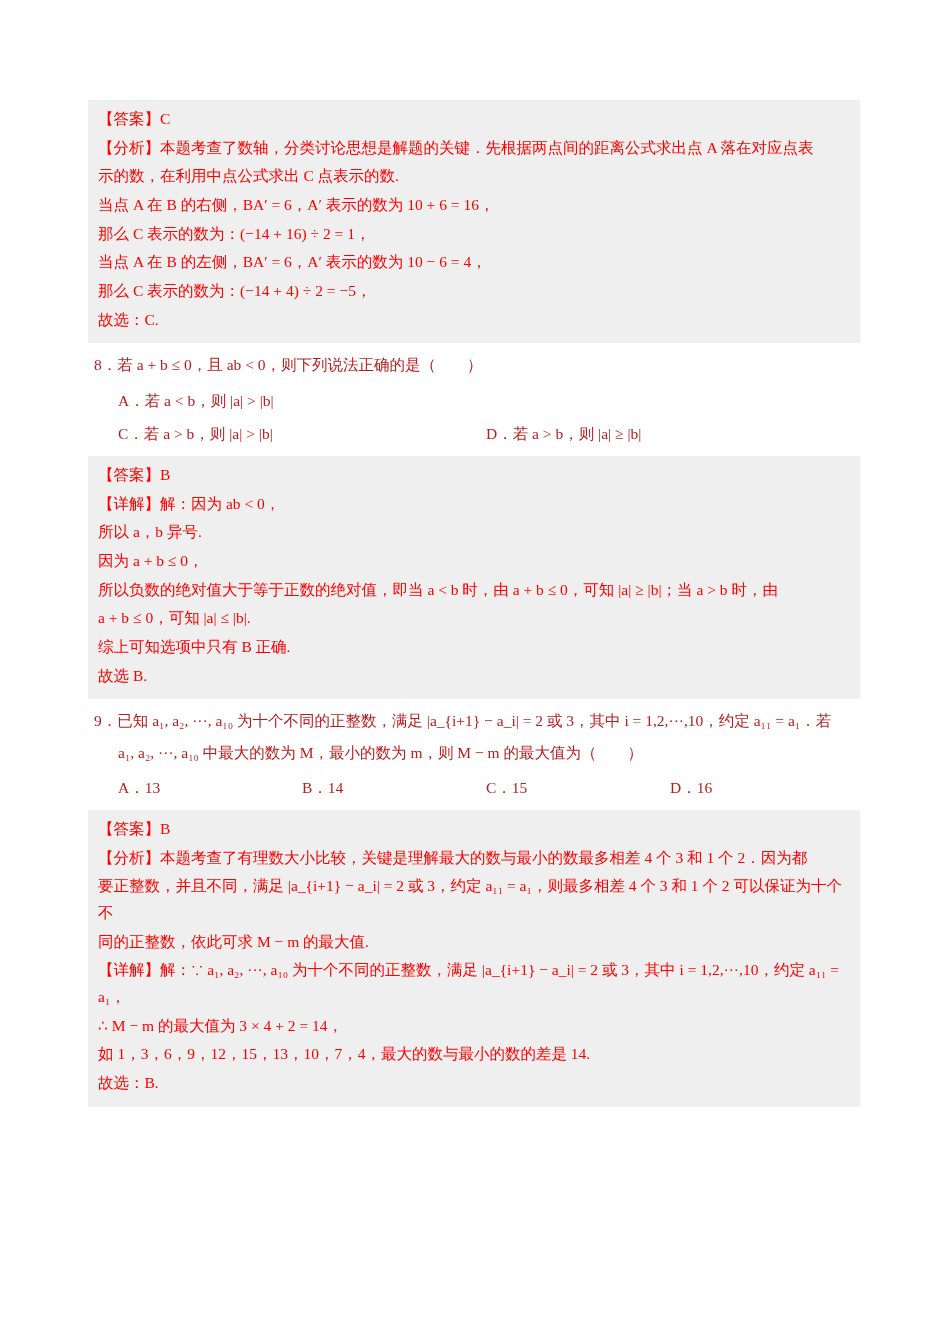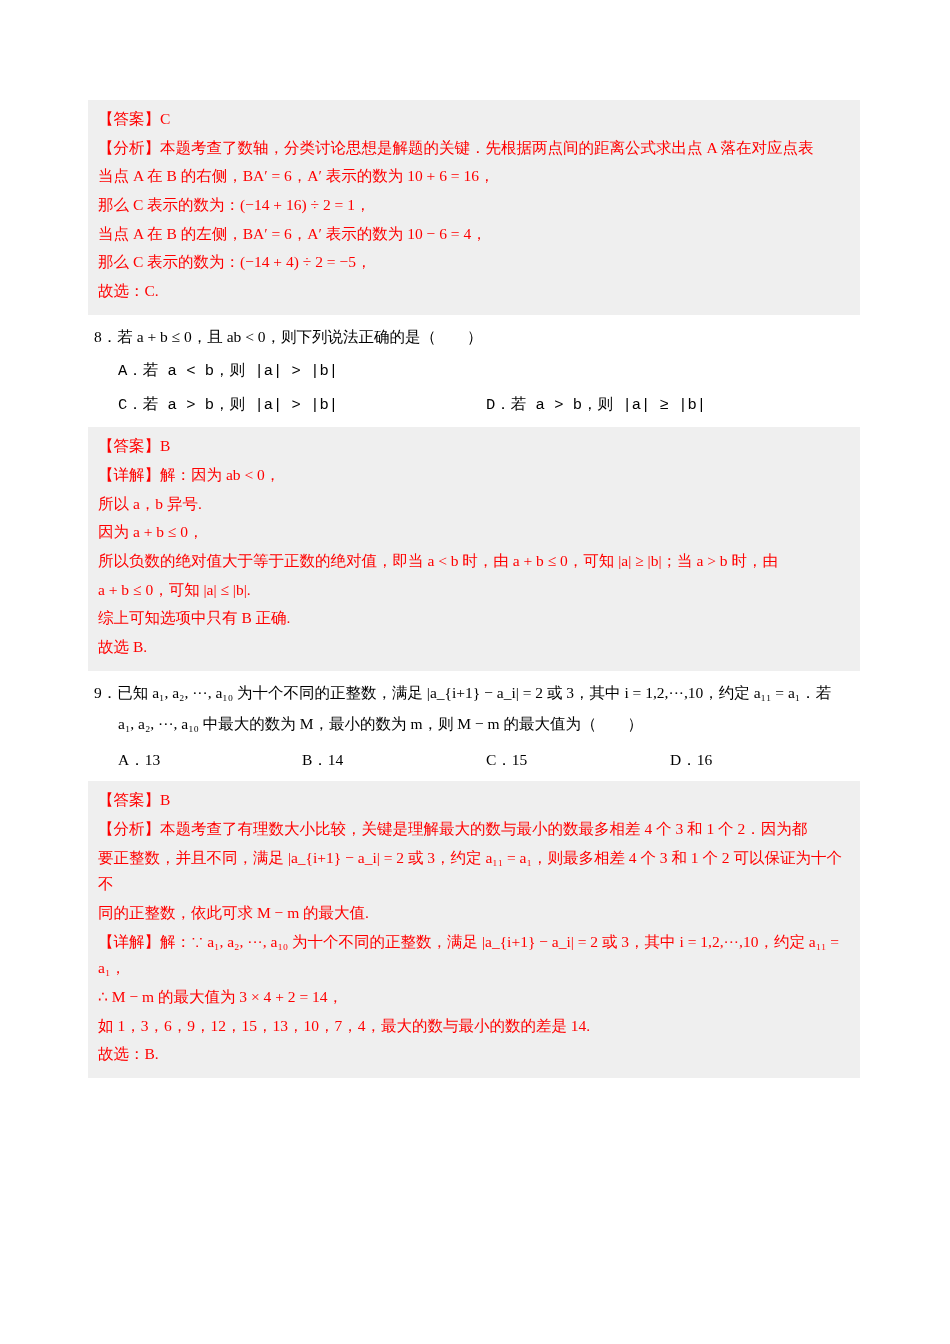--- a/index.html
+++ b/index.html
@@ -34,37 +34,36 @@
     box-sizing: border-box;
     width: 772px;
   }
   .ans-block p {
     margin: 0 0 2px 0;
     font-size: 15.5px;
     line-height: 1.72;
     font-family: "Liberation Serif", serif;
   }
   .q-block {
-    color: #000000;
+    color: #b91c1c;
     padding: 8px 6px 6px 6px;
     font-size: 15.5px;
     line-height: 1.78;
   }
   .q-block p {
     margin: 0 0 4px 0;
   }
   .indent {
     text-indent: 0;
     padding-left: 24px;
   }
   .opts {
     display: flex;
     padding-left: 24px;
     margin-bottom: 2px;
-    font-family: Liberation Mono, monospace;
   }
   .opts .opt {
     width: 50%;
     box-sizing: border-box;
   }
   .opts4 {
     display: flex;
     padding-left: 24px;
     margin-bottom: 2px;
     align-items: flex-end;
@@ -81,20 +80,21 @@
 </style>
 </head>
 <body>
 
 <div class="page">
   <div class="content">
 
     <div class="ans-block">
       <p>【答案】C</p>
       <p>【分析】本题考查了数轴，分类讨论思想是解题的关键．先根据两点间的距离公式求出点 A 落在对应点表</p>
+      <p>示的数，在利用中点公式求出 C 点表示的数.</p>
       <p>当点 A 在 B 的右侧，BA′ = 6，A′ 表示的数为 10 + 6 = 16，</p>
       <p>那么 C 表示的数为：(−14 + 16) ÷ 2 = 1，</p>
       <p>当点 A 在 B 的左侧，BA′ = 6，A′ 表示的数为 10 − 6 = 4，</p>
       <p>那么 C 表示的数为：(−14 + 4) ÷ 2 = −5，</p>
       <p>故选：C.</p>
     </div>
 
     <div class="q-block">
       <p class="hang">8．若 a + b ≤ 0，且 ab &lt; 0，则下列说法正确的是（　　）</p>
       <div class="spacer-xs"></div>

